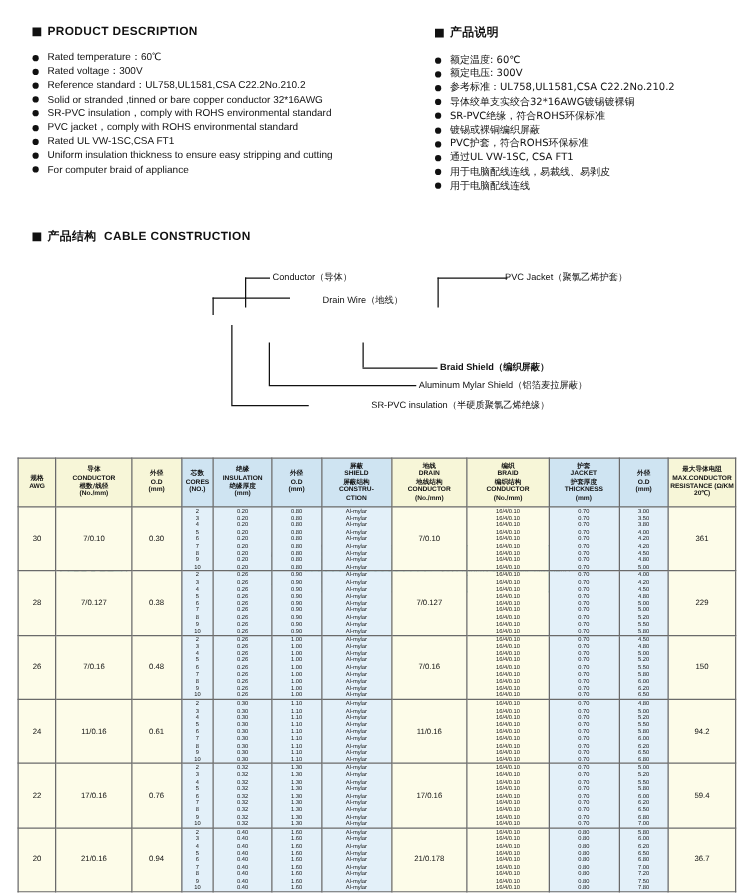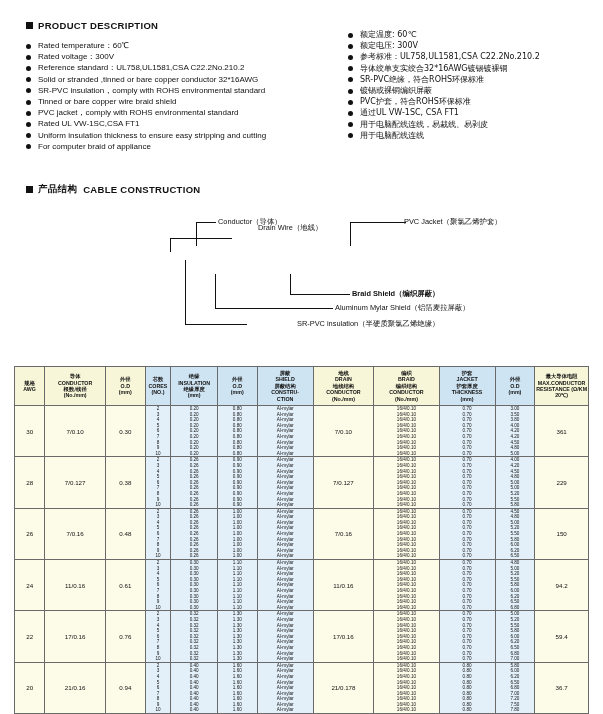--- a/index.html
+++ b/index.html
@@ -87,29 +87,32 @@
     <div class="sec-head">
       <span class="sq"></span>
       <span>PRODUCT DESCRIPTION</span>
     </div>
     <ul class="bul">
       <li>Rated temperature：60℃</li>
       <li>Rated voltage：300V</li>
       <li>Reference standard：UL758,UL1581,CSA C22.2No.210.2</li>
       <li>Solid or stranded ,tinned or bare copper conductor 32*16AWG</li>
       <li>SR-PVC insulation，comply with ROHS environmental standard</li>
-      <li>Tinned or bare copper wire braid shield</li>
       <li>PVC jacket，comply with ROHS environmental standard</li>
       <li>Rated UL VW-1SC,CSA FT1</li>
       <li>Uniform insulation thickness to ensure easy stripping and cutting</li>
       <li>For computer braid of appliance</li>
     </ul>
   </div>
 
   <div class="col-right">
+    <div class="sec-head cn">
+      <span class="sq"></span>
+      <span>产品说明</span>
+    </div>
     <ul class="bul cn">
       <li>额定温度: 60℃</li>
       <li>额定电压: 300V</li>
       <li>参考标准：UL758,UL1581,CSA C22.2No.210.2</li>
       <li>导体绞单支实绞合32*16AWG镀锡镀裸铜</li>
       <li>SR-PVC绝缘，符合ROHS环保标准</li>
       <li>镀锡或裸铜编织屏蔽</li>
       <li>PVC护套，符合ROHS环保标准</li>
       <li>通过UL VW-1SC, CSA FT1</li>
       <li>用于电脑配线连线，易裁线、易剥皮</li>
@@ -157,21 +160,21 @@
         <span>E338684    AWM 2835 60C 300V</span>
       </div>
     </div>
 
     <div class="lead" style="left:196px;top:22px;width:1px;height:24px;"></div>
     <div class="lead" style="left:196px;top:22px;width:20px;height:1px;"></div>
     <div class="lbl" style="left:218px;top:17px;">Conductor（导体）</div>
 
     <div class="lead" style="left:170px;top:38px;width:1px;height:14px;"></div>
     <div class="lead" style="left:170px;top:38px;width:62px;height:1px;"></div>
-    <div class="lbl" style="left:234px;top:23px;padding-left:24px;">Drain Wire（地线）</div>
+    <div class="lbl" style="left:234px;top:35px;padding-left:24px;">Drain Wire（地线）</div>
 
     <div class="lead" style="left:350px;top:22px;width:1px;height:24px;"></div>
     <div class="lead" style="left:350px;top:22px;width:56px;height:1px;"></div>
     <div class="lbl" style="left:404px;top:17px;">PVC Jacket（聚氯乙烯护套）</div>
 
     <div class="lead" style="left:290px;top:74px;width:1px;height:20px;"></div>
     <div class="lead" style="left:290px;top:94px;width:60px;height:1px;"></div>
     <div class="lbl" style="left:352px;top:89px;font-weight:bold;">Braid Shield（编织屏蔽）</div>
 
     <div class="lead" style="left:215px;top:74px;width:1px;height:34px;"></div>

